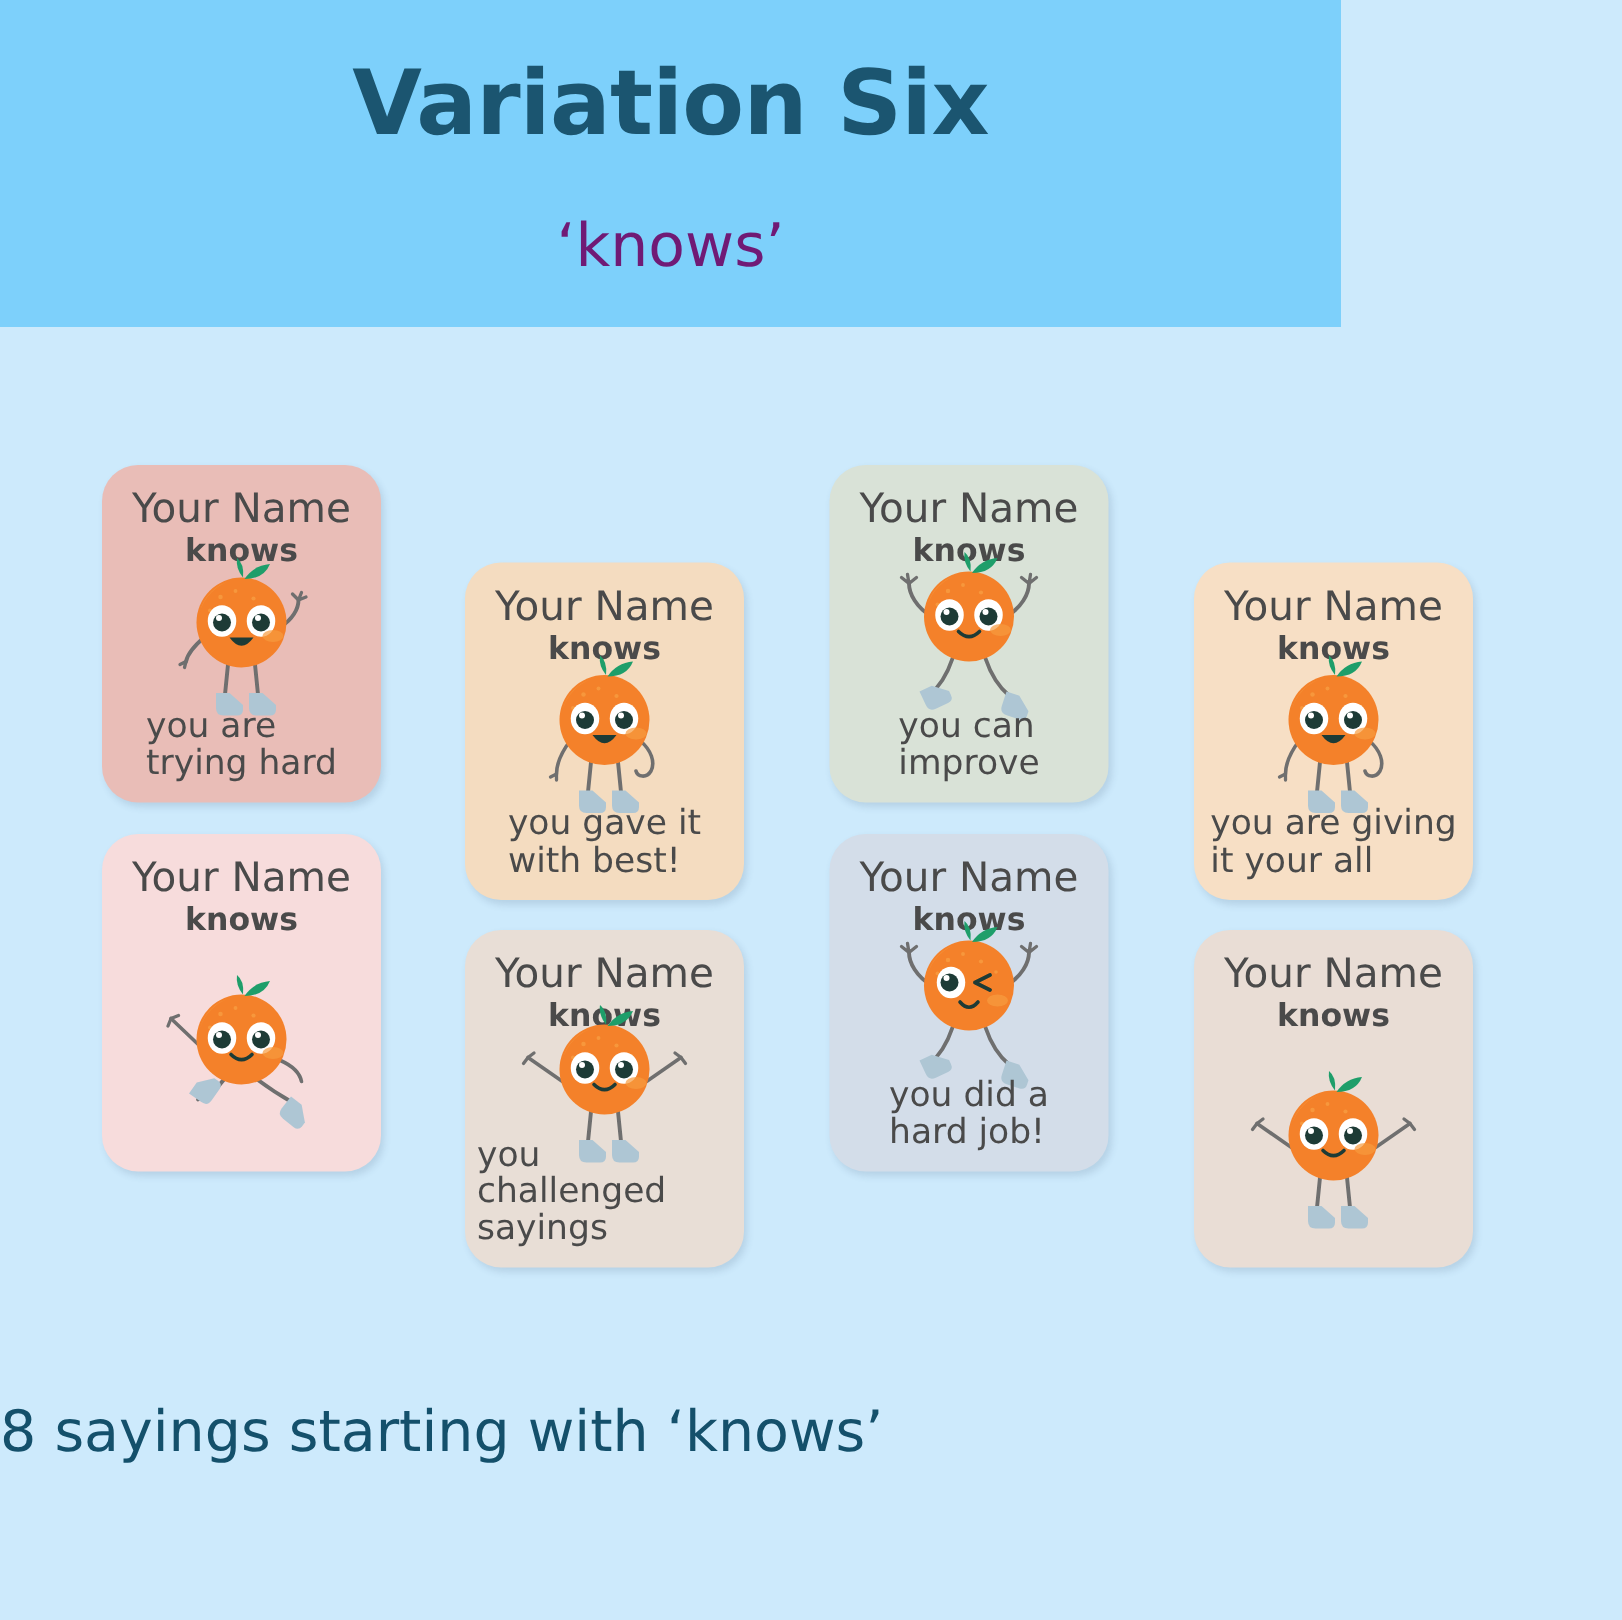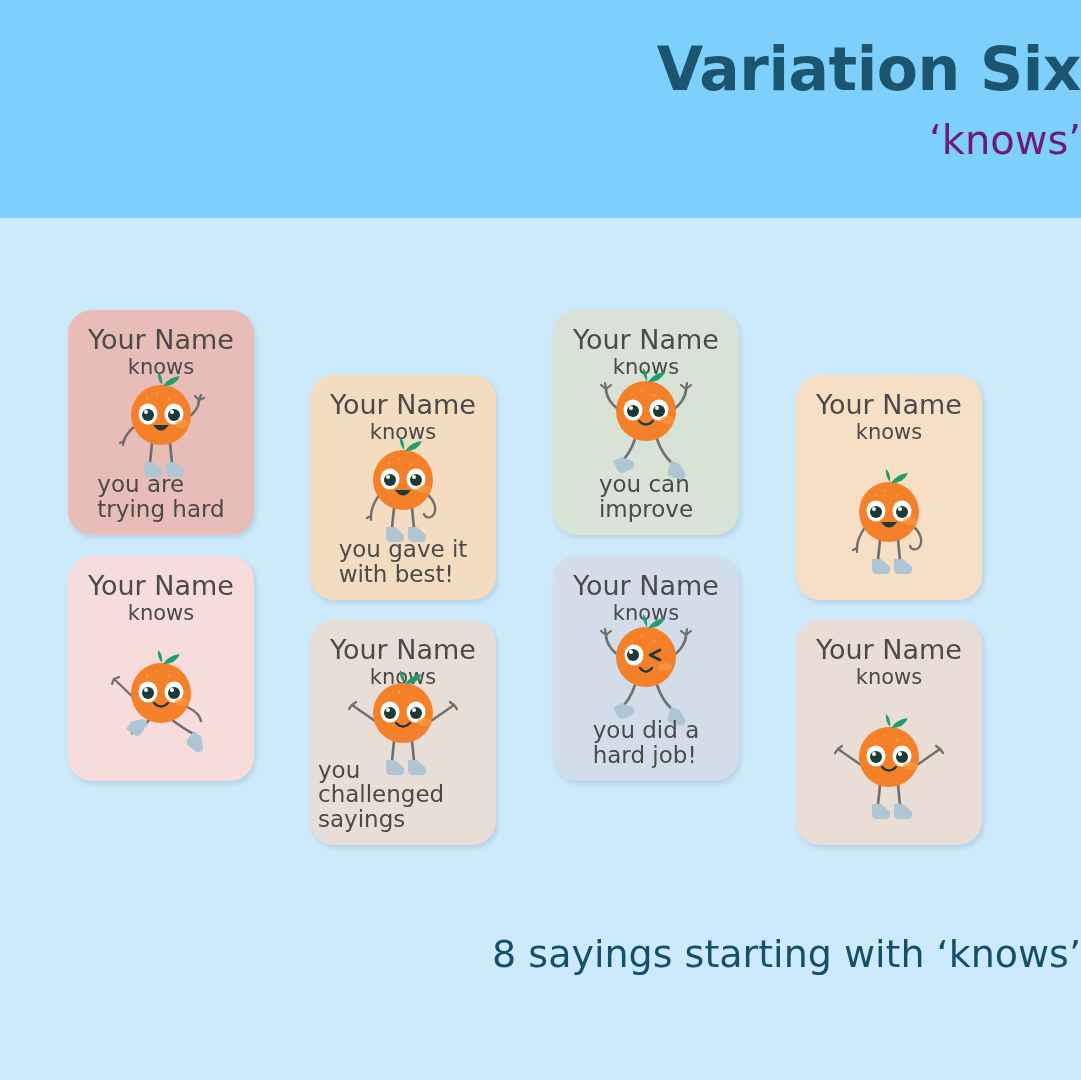--- a/index.html
+++ b/index.html
@@ -13,27 +13,28 @@
   body {
     font-family: "DejaVu Sans", sans-serif;
     background: #cdeafc;
     position: relative;
   }
 
   
   .banner {
     position: absolute;
     left: 0; top: 0;
-    width: 1081px;
+    width: 894px;
     height: 218px;
     background: #7dd0fb;
     display: flex;
     flex-direction: column;
-    align-items: flex-end;
+    align-items: center;
     justify-content: flex-start;
+    gap: 24px;
   }
 
   .banner-title {
     margin-top: 38px;
     font-family: "DejaVu Sans", sans-serif;
     font-size: 60px;
     font-weight: 700;
     color: #1b5570;
     letter-spacing: -0.5px;
     line-height: 1.05;
@@ -47,21 +48,21 @@
     color: #701a75;
     line-height: 1.05;
   }
 
   
   .footer-caption {
     position: absolute;
     left: 0;
     top: 932px;
     width: 1081px;
-    text-align: right;
+    text-align: left;
     font-family: "DejaVu Sans", sans-serif;
     font-size: 38px;
     font-weight: 400;
     color: #14506b;
   }
 
   
   .sticker-area {
     position: absolute;
     left: 0;
@@ -89,21 +90,21 @@
     font-weight: 400;
     color: #4a4a4a;
     line-height: 1.0;
     white-space: nowrap;
   }
 
   .sticker-verb {
     margin-top: 4px;
     font-family: "DejaVu Sans", sans-serif;
     font-size: 21px;
-    font-weight: 400;
+    font-weight: 700;
     color: #4a4a4a;
     line-height: 1.0;
   }
 
   .sticker-art {
     flex: 1 1 auto;
     display: flex;
     align-items: center;
     justify-content: center;
     width: 100%;
@@ -272,20 +273,22 @@
       <ellipse cx="46" cy="51" rx="9.5" ry="10.5" fill="#ffffff"></ellipse>
       <ellipse cx="72" cy="51" rx="9.5" ry="10.5" fill="#ffffff"></ellipse>
       <circle cx="46" cy="52" r="6" fill="#1d3b36"></circle>
       <circle cx="72" cy="52" r="6" fill="#1d3b36"></circle>
       <circle cx="44" cy="49" r="2" fill="#ffffff"></circle>
       <circle cx="70" cy="49" r="2" fill="#ffffff"></circle>
       <path d="M51 62 q8 11 16 0 z" fill="#1d3b36"></path>
       <ellipse cx="80" cy="61" rx="7" ry="4" fill="#f79b3f" opacity="0.7"></ellipse>
   </svg>
       </div>
+      <div class="sticker-phrase">you are giving
+it your all</div>
     </div>
     <div class="sticker" style="left: 68px; top: 338px; background: rgb(247, 220, 220);">
       <div class="sticker-name">Your Name</div>
       <div class="sticker-verb">knows</div>
       <div class="sticker-art">
         <svg width="118" height="124" viewBox="0 0 118 124" xmlns="http://www.w3.org/2000/svg">
 
       <path d="M33 58 L12 38" stroke="#6f6f6f" stroke-width="2.4" fill="none" stroke-linecap="round"></path>
       <path d="M12 38 l-2 5 M12 38 l5 -2" stroke="#6f6f6f" stroke-width="2.2" fill="none" stroke-linecap="round"></path>
       <path d="M85 66 C94 70 98 75 99 80" stroke="#6f6f6f" stroke-width="2.4" fill="none" stroke-linecap="round"></path>

